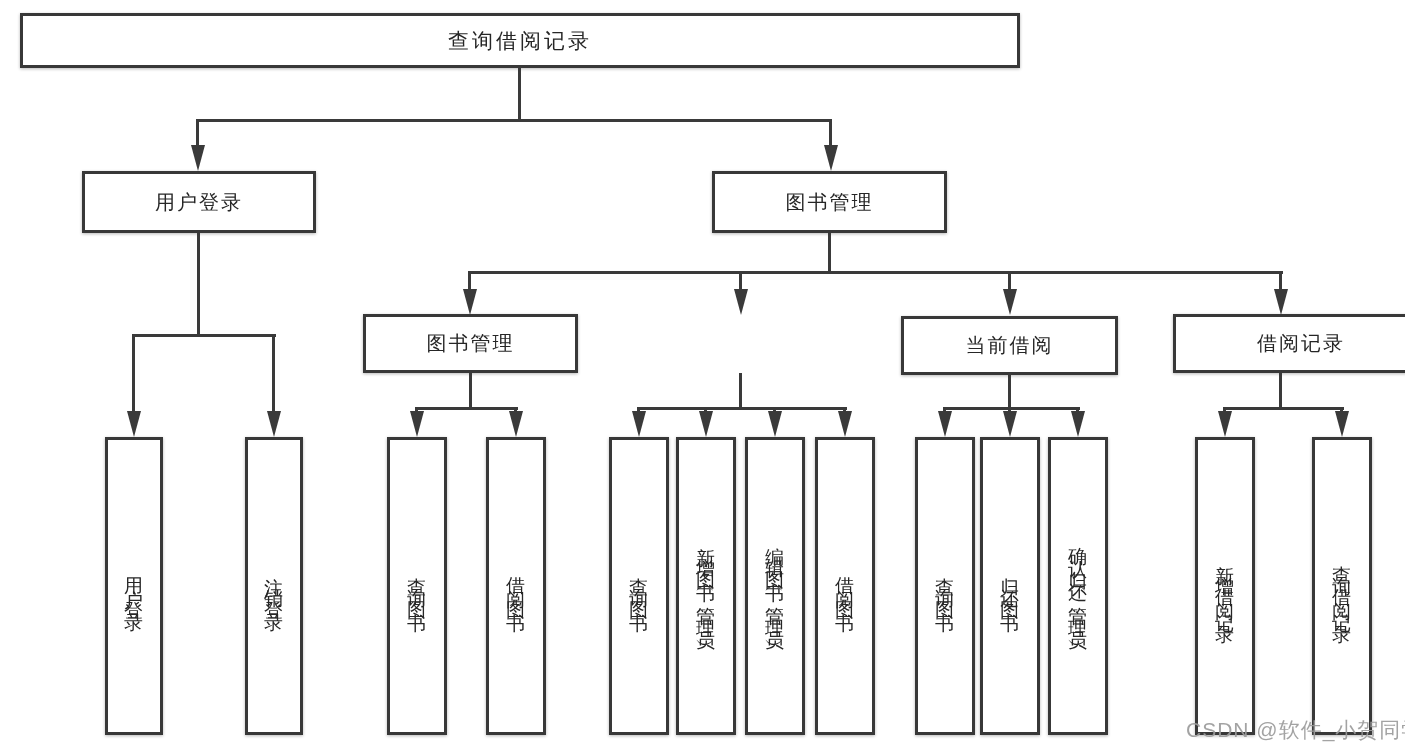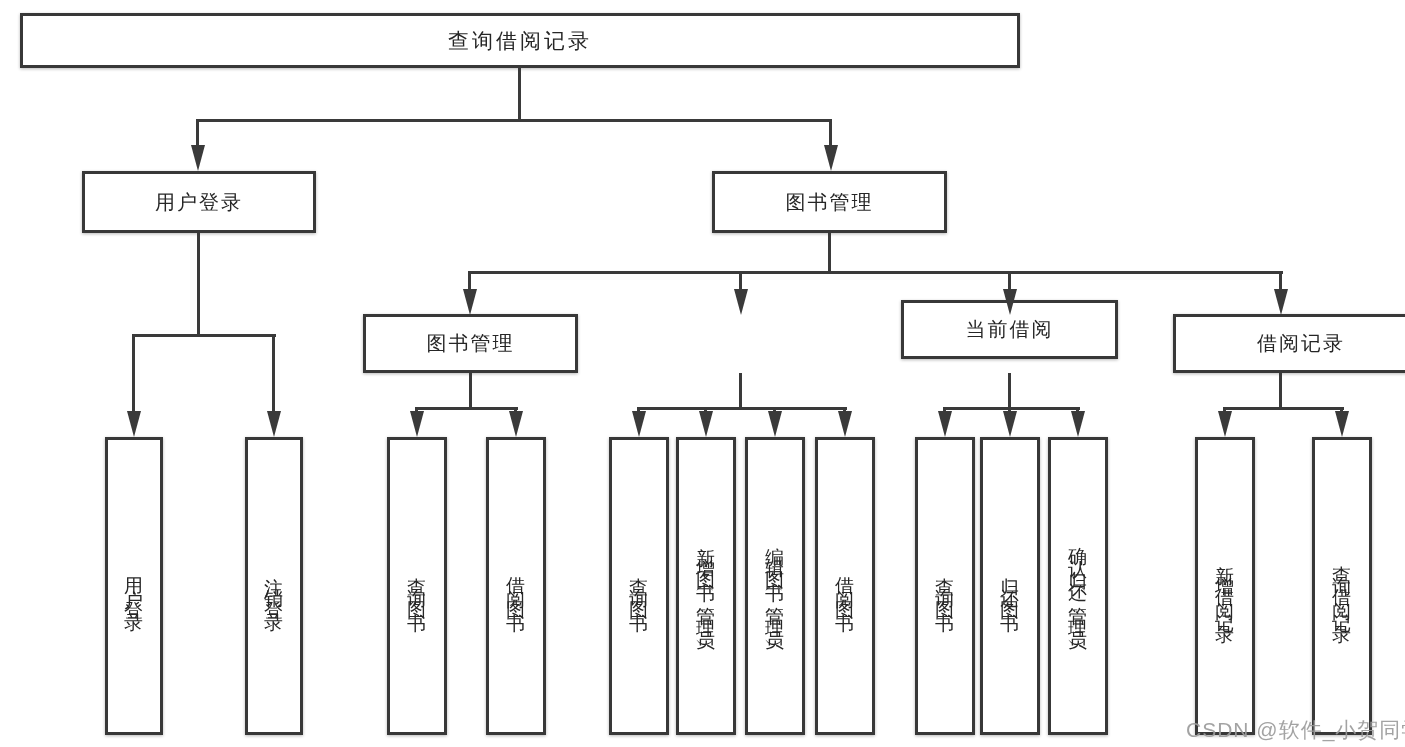--- a/index.html
+++ b/index.html
@@ -42,21 +42,21 @@
   <div class="box" style="left:82px;top:171px;width:234px;height:62px;">
     <span class="hlabel">用户登录</span>
   </div>
   <div class="box" style="left:712px;top:171px;width:235px;height:62px;">
     <span class="hlabel">图书管理</span>
   </div>
 
   <div class="box" style="left:363px;top:314px;width:215px;height:59px;">
     <span class="hlabel">图书管理</span>
   </div>
-  <div class="box" style="left:901px;top:300px;width:217px;height:59px;">
+  <div class="box" style="left:901px;top:316px;width:217px;height:59px;">
     <span class="hlabel">当前借阅</span>
   </div>
   <div class="box" style="left:1173px;top:314px;width:256px;height:59px;">
     <span class="hlabel">借阅记录</span>
   </div>
 
   <div class="box" style="left:105px;top:437px;width:58px;height:298px;">
     <span class="vlabel">用户登录</span>
   </div>
   <div class="box" style="left:245px;top:437px;width:58px;height:298px;">

